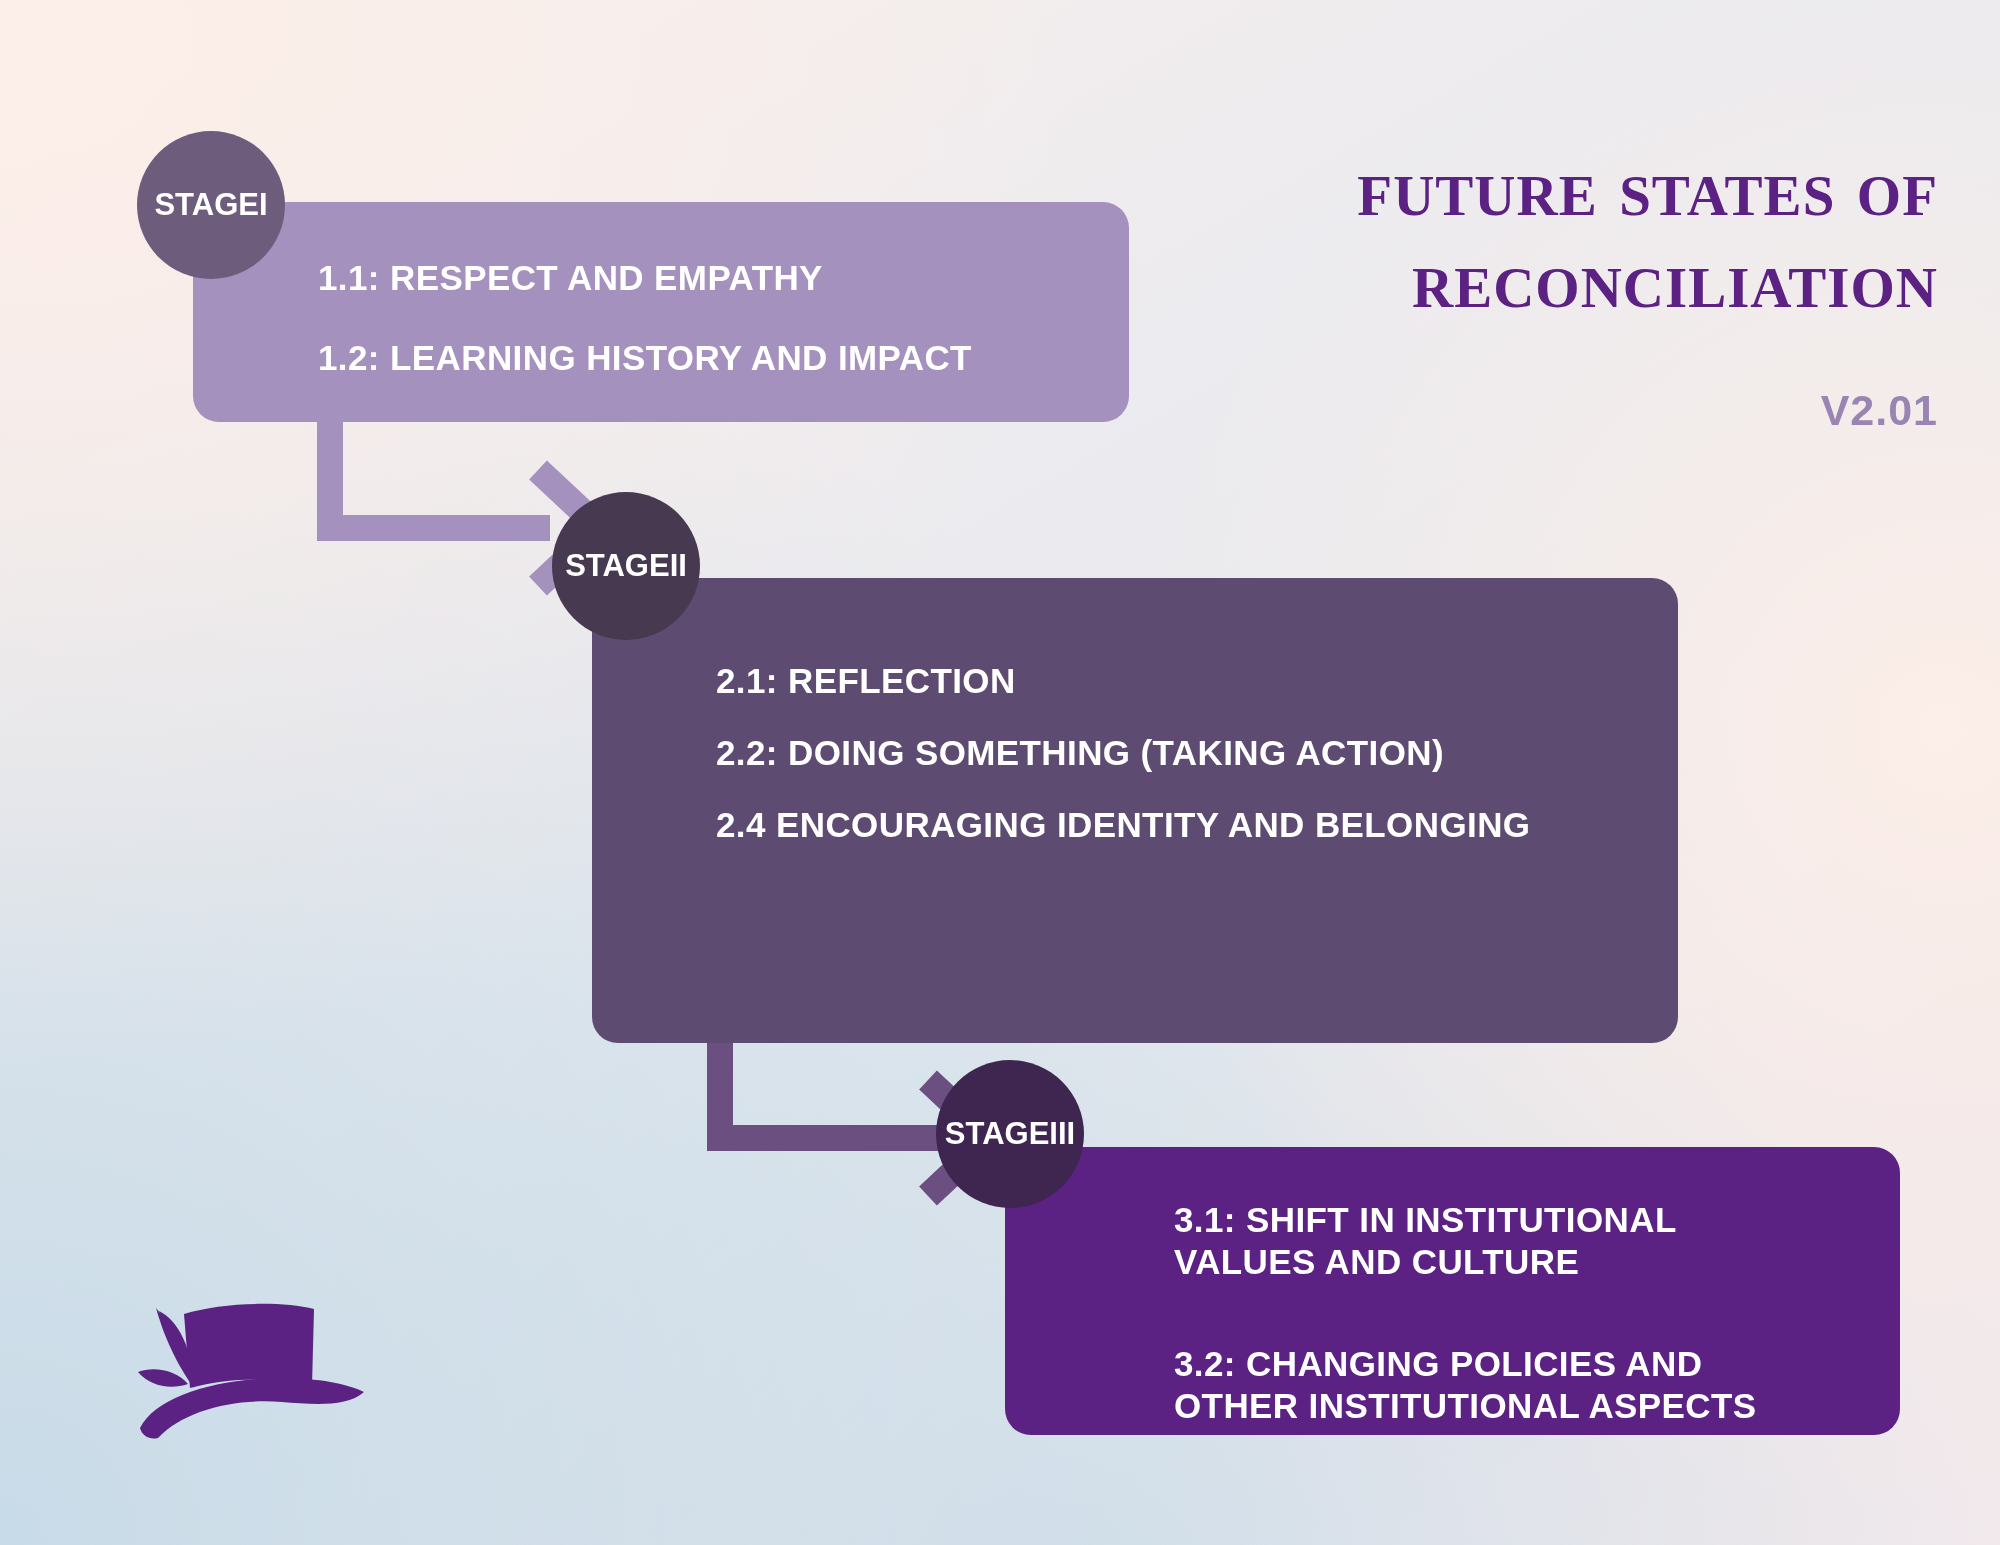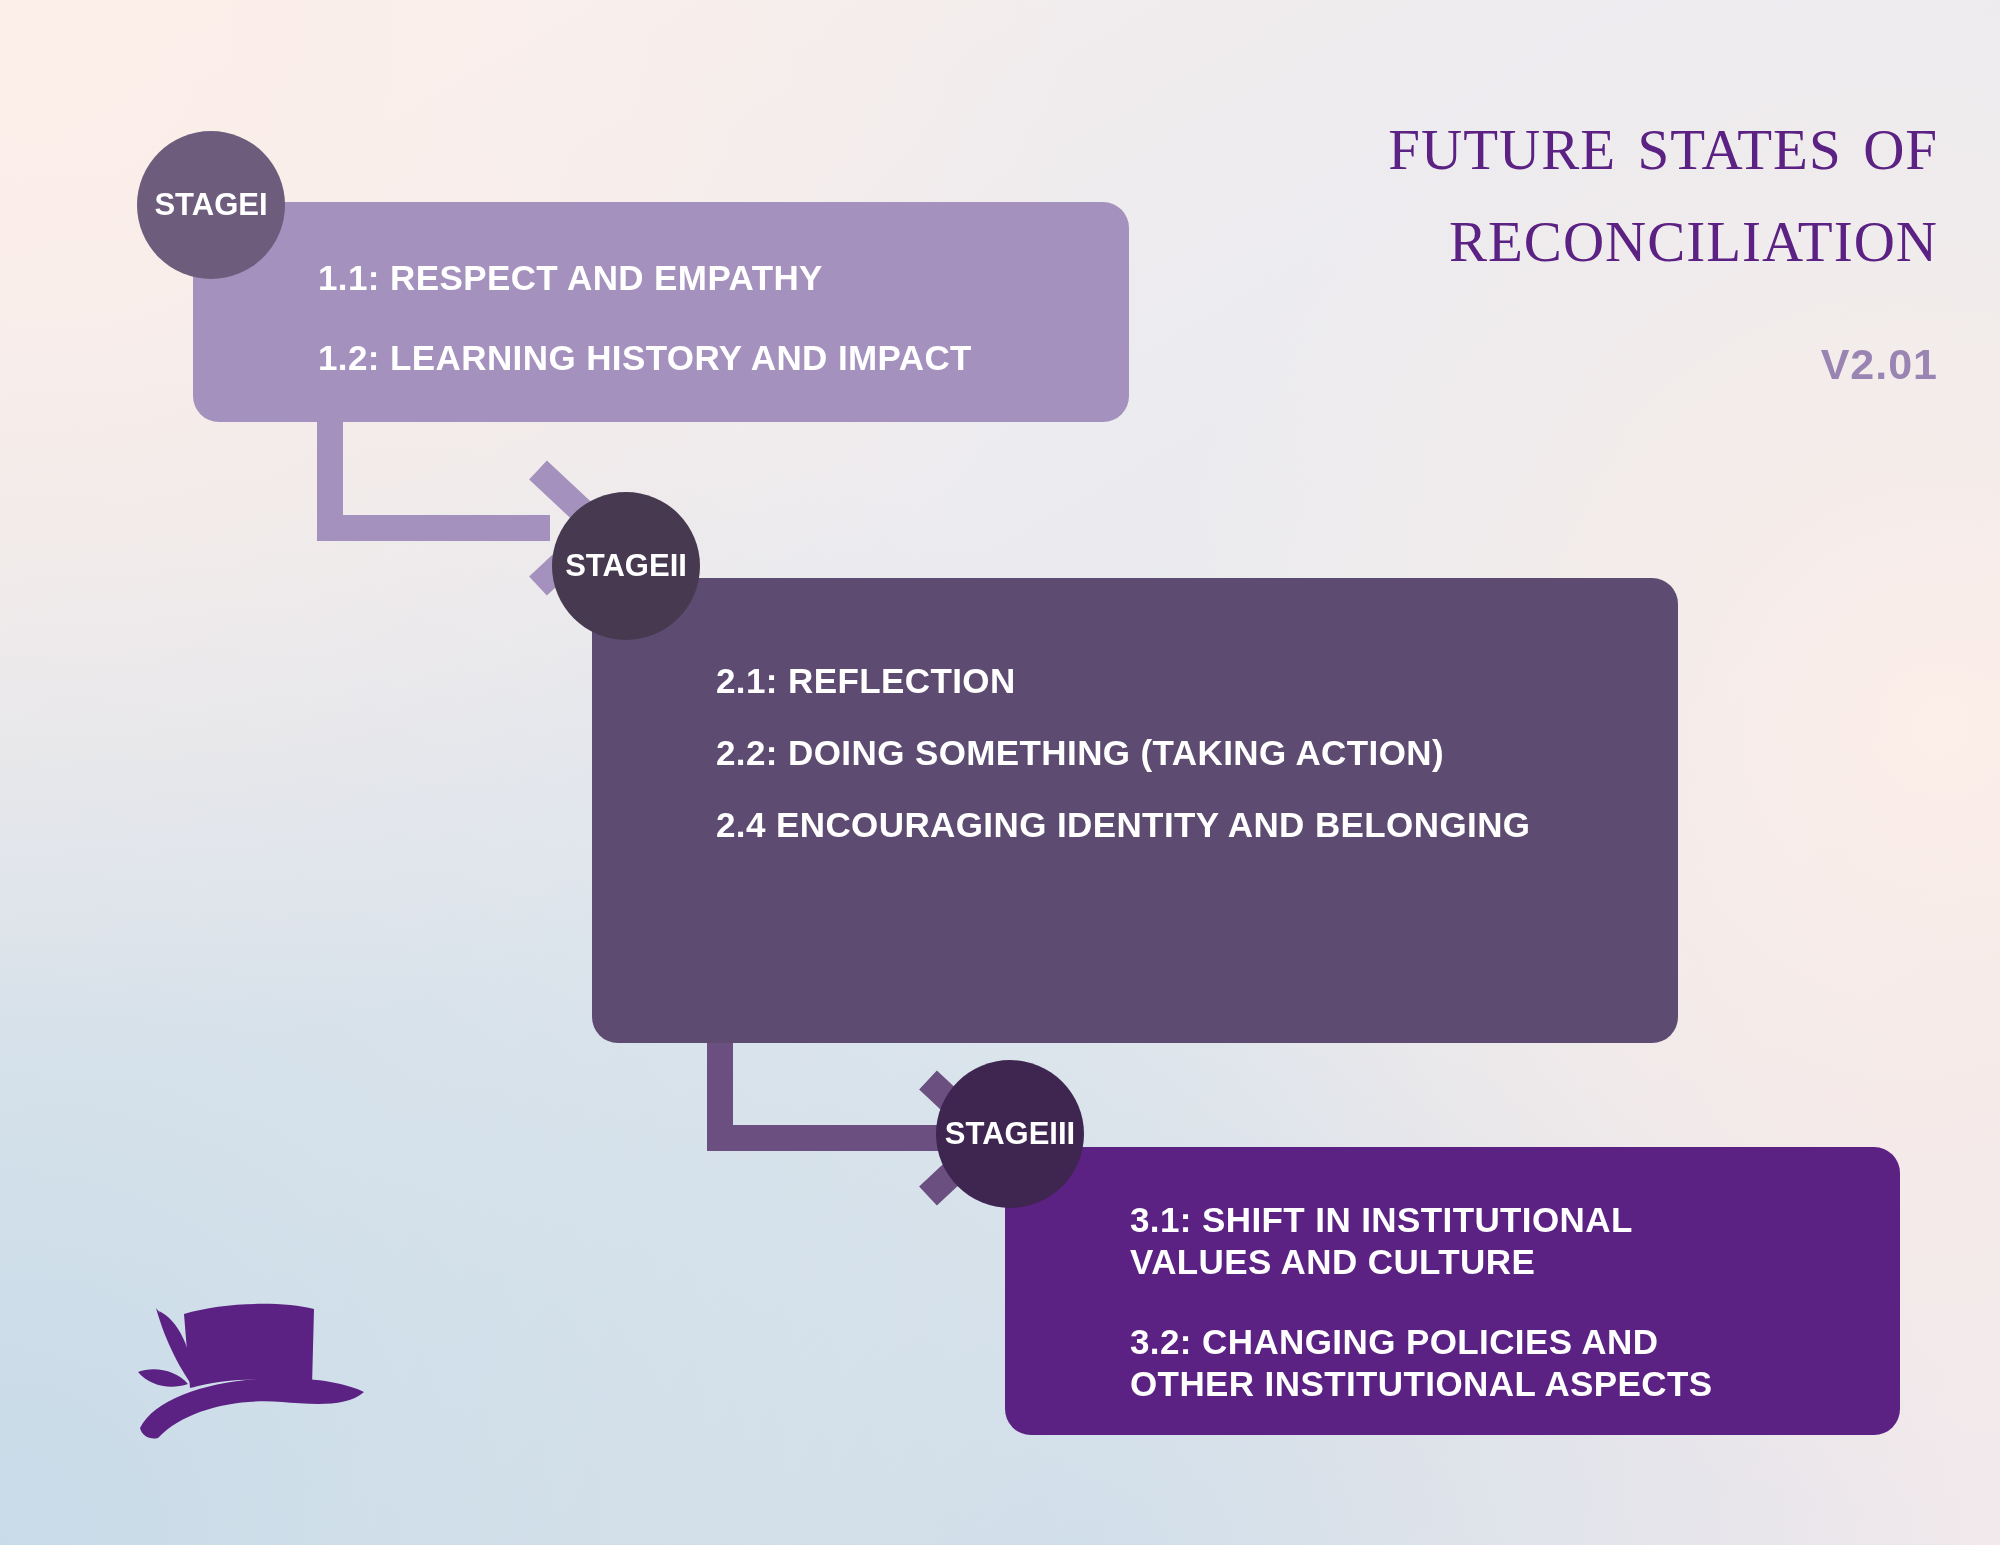--- a/index.html
+++ b/index.html
@@ -30,26 +30,27 @@
   .heading {
     position:absolute;
     right:62px;
     top:96px;
     width:860px;
     text-align:right;
   }
   .title {
     font-family:"Liberation Serif", serif;
     color:#5b2183;
-    font-weight:400;
+    font-weight:700;
     font-size:82px;
     line-height:1.12;
     letter-spacing:1px;
     font-variant:small-caps;
     text-transform:lowercase;
+    margin-top:46px;
   }
   .version {
     margin-top:60px;
     color:#9a85b2;
     font-weight:700;
     font-size:43px;
     letter-spacing:1px;
   }
 
   
@@ -125,21 +126,21 @@
     font-size:31px;
   }
   #card3 {
     left:1005px; top:1147px;
     width:895px; height:288px;
     background:#5b2183;
   }
   #card3 .item { font-size:35px; line-height:1.2; }
   #card3 .items {
     padding:52px 0 0 125px;
-    display:flex; flex-direction:column; gap:38px;
+    display:flex; flex-direction:column; gap:60px;margin-left:44px;
   }
 
   
   .connector { position:absolute; z-index:2; }
   #conn1 { left:300px; top:408px; width:340px; height:190px; }
   #conn2 { left:690px; top:1018px; width:340px; height:190px; }
 
   
   #logo { position:absolute; left:132px; top:1292px; width:240px; height:160px; z-index:4; }
 </style>

